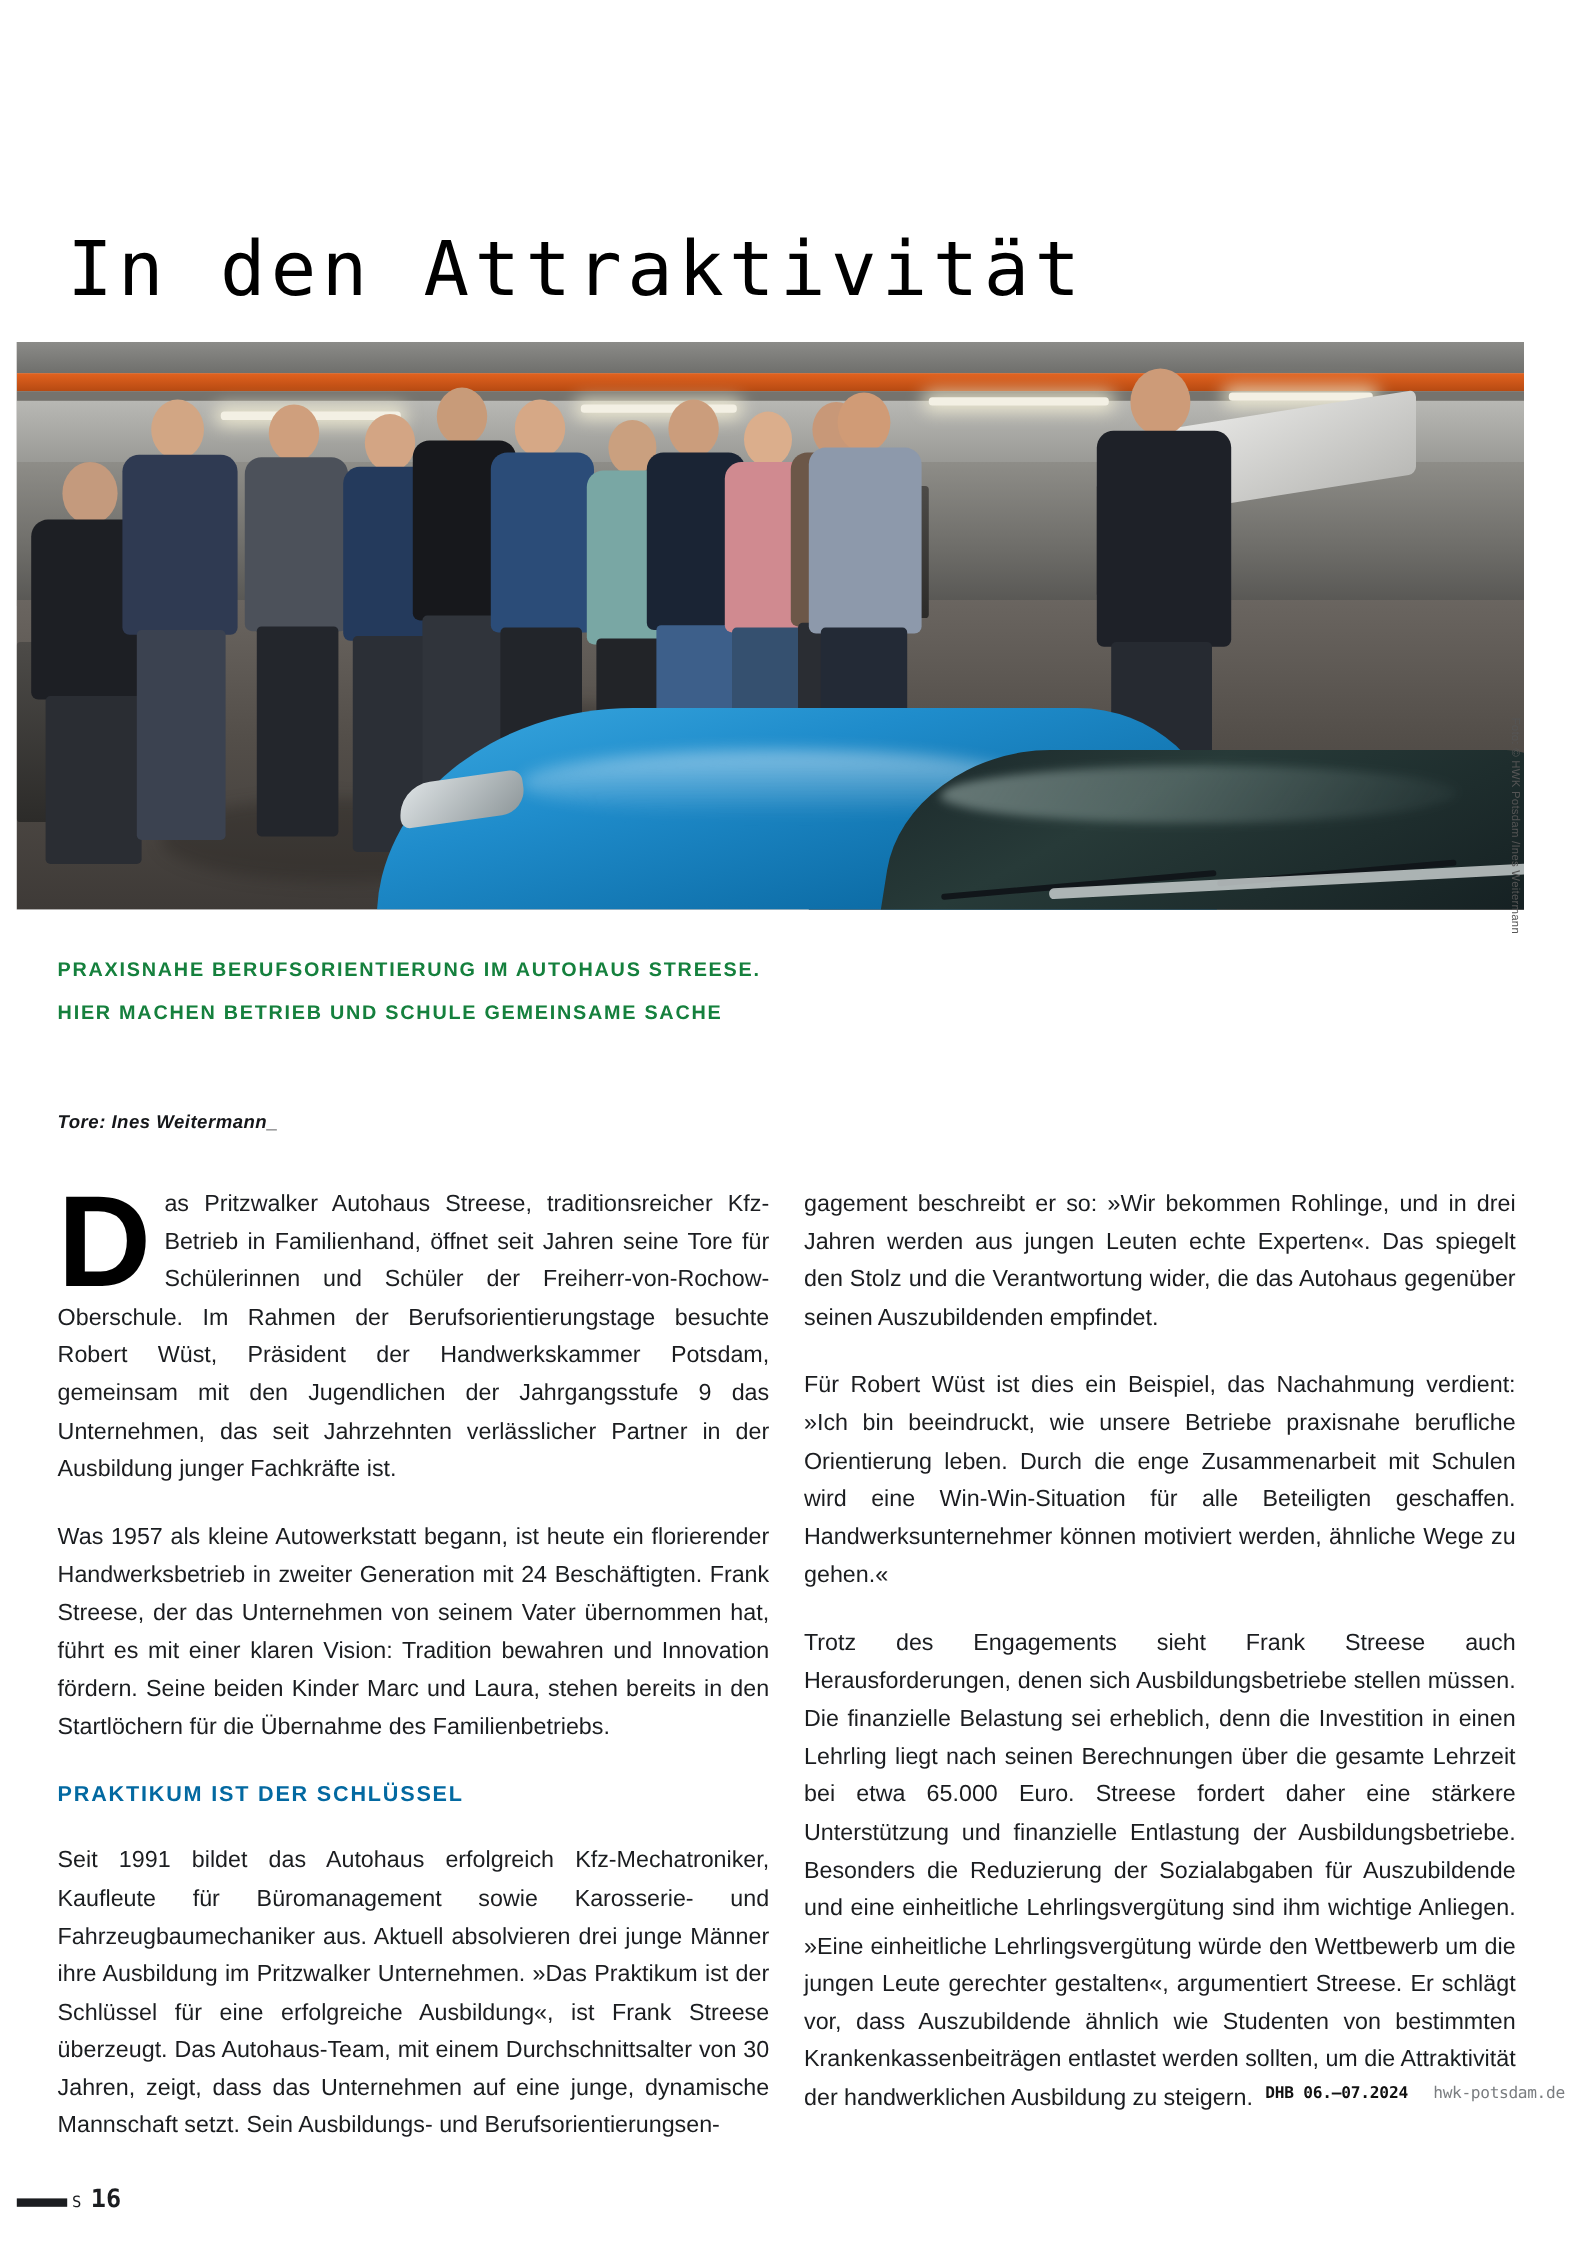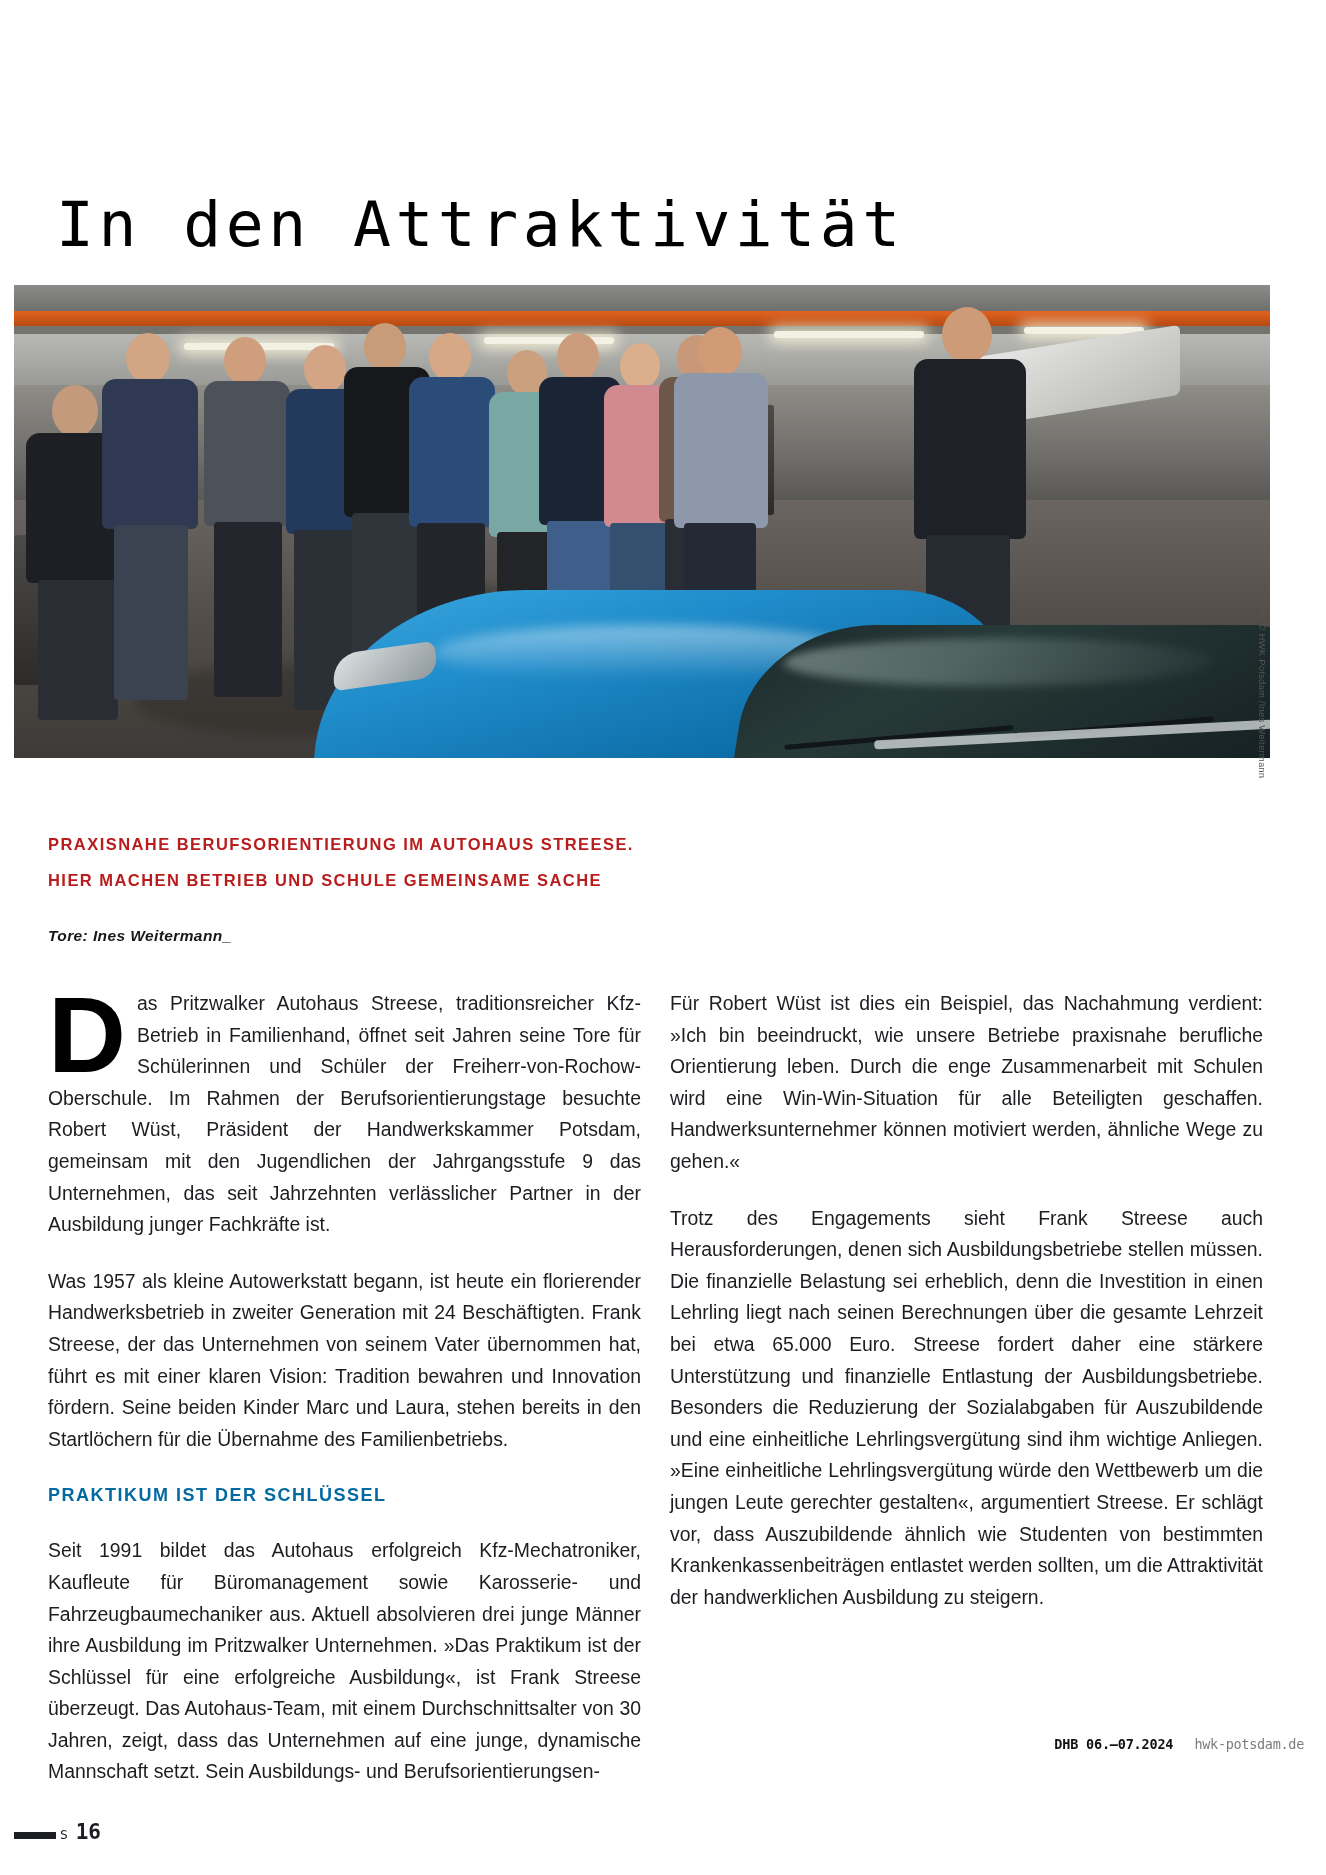--- a/index.html
+++ b/index.html
@@ -71,24 +71,24 @@
     transform:rotate(90deg);transform-origin:left top;
     font-size:9.5px;letter-spacing:.2px;color:#555;white-space:nowrap;
     font-family:"Liberation Sans",sans-serif;
   }
 
   
   .capbox{
     position:absolute;left:14px;top:758px;width:660px;height:92px;background:#ffffff;
   }
   .caption{
-    position:absolute;left:48px;top:826px;width:700px;
+    position:absolute;left:48px;top:790px;width:700px;
     font-family:"Liberation Sans",sans-serif;
     font-weight:700;font-size:16.5px;letter-spacing:1.45px;
-    line-height:36px;color:#b91c1c;
+    line-height:36px;color:#15803d;
   }
   .caption div{white-space:nowrap;}
 
   
   .byline{
     position:absolute;left:48px;top:927px;
     font-family:"Liberation Sans",sans-serif;
     font-style:italic;font-weight:700;font-size:15.5px;letter-spacing:.4px;color:#15171a;
   }
 
@@ -240,20 +240,21 @@
 <div class="byline">Tore: Ines Weitermann_</div>
 
 <div class="col left">
   <p><span class="dropcap">D</span><span>as Pritzwalker Autohaus Streese, traditionsreicher Kfz-Betrieb in Familienhand, öffnet seit Jahren seine Tore für Schülerinnen und Schüler der Freiherr-von-Rochow-Oberschule. Im Rahmen der Berufsorientierungstage besuchte Robert Wüst, Präsident der Handwerkskammer Potsdam, gemeinsam mit den Jugendlichen der Jahrgangsstufe 9 das Unternehmen, das seit Jahrzehnten verlässlicher Partner in der Ausbildung junger Fachkräfte ist.</span></p>
   <p>Was 1957 als kleine Autowerkstatt begann, ist heute ein florierender Handwerksbetrieb in zweiter Generation mit 24 Beschäftigten. Frank Streese, der das Unternehmen von seinem Vater übernommen hat, führt es mit einer klaren Vision: Tradition bewahren und Innovation fördern. Seine beiden Kinder Marc und Laura, stehen bereits in den Startlöchern für die Übernahme des Familienbetriebs.</p>
   <p class="subhead">PRAKTIKUM IST DER SCHLÜSSEL</p>
   <p>Seit 1991 bildet das Autohaus erfolgreich Kfz-Mechatroniker, Kaufleute für Büromanagement sowie Karosserie- und Fahrzeugbaumechaniker aus. Aktuell absolvieren drei junge Männer ihre Ausbildung im Pritzwalker Unternehmen. »Das Praktikum ist der Schlüssel für eine erfolgreiche Ausbildung«, ist Frank Streese überzeugt. Das Autohaus-Team, mit einem Durchschnittsalter von 30 Jahren, zeigt, dass das Unternehmen auf eine junge, dynamische Mannschaft setzt. Sein Ausbildungs- und Berufsorientierungsen-</p>
 </div>
 
 <div class="col right">
+  <p>gagement beschreibt er so: »Wir bekommen Rohlinge, und in drei Jahren werden aus jungen Leuten echte Experten«. Das spiegelt den Stolz und die Verantwortung wider, die das Autohaus gegenüber seinen Auszubildenden empfindet.</p>
   <p>Für Robert Wüst ist dies ein Beispiel, das Nachahmung verdient: »Ich bin beeindruckt, wie unsere Betriebe praxisnahe berufliche Orientierung leben. Durch die enge Zusammenarbeit mit Schulen wird eine Win-Win-Situation für alle Beteiligten geschaffen. Handwerksunternehmer können motiviert werden, ähnliche Wege zu gehen.«</p>
   <p>Trotz des Engagements sieht Frank Streese auch Herausforderungen, denen sich Ausbildungsbetriebe stellen müssen. Die finanzielle Belastung sei erheblich, denn die Investition in einen Lehrling liegt nach seinen Berechnungen über die gesamte Lehrzeit bei etwa 65.000 Euro. Streese fordert daher eine stärkere Unterstützung und finanzielle Entlastung der Ausbildungsbetriebe. Besonders die Reduzierung der Sozialabgaben für Auszubildende und eine einheitliche Lehrlingsvergütung sind ihm wichtige Anliegen. »Eine einheitliche Lehrlingsvergütung würde den Wettbewerb um die jungen Leute gerechter gestalten«, argumentiert Streese. Er schlägt vor, dass Auszubildende ähnlich wie Studenten von bestimmten Krankenkassenbeiträgen entlastet werden sollten, um die Attraktivität der handwerklichen Ausbildung zu steigern.</p>
 </div>
 
 <div class="foot-rule"></div>
 <div class="foot-left">
   <span>S</span>
   <span class="pg">16</span>
 </div>
 <div class="foot-right">

